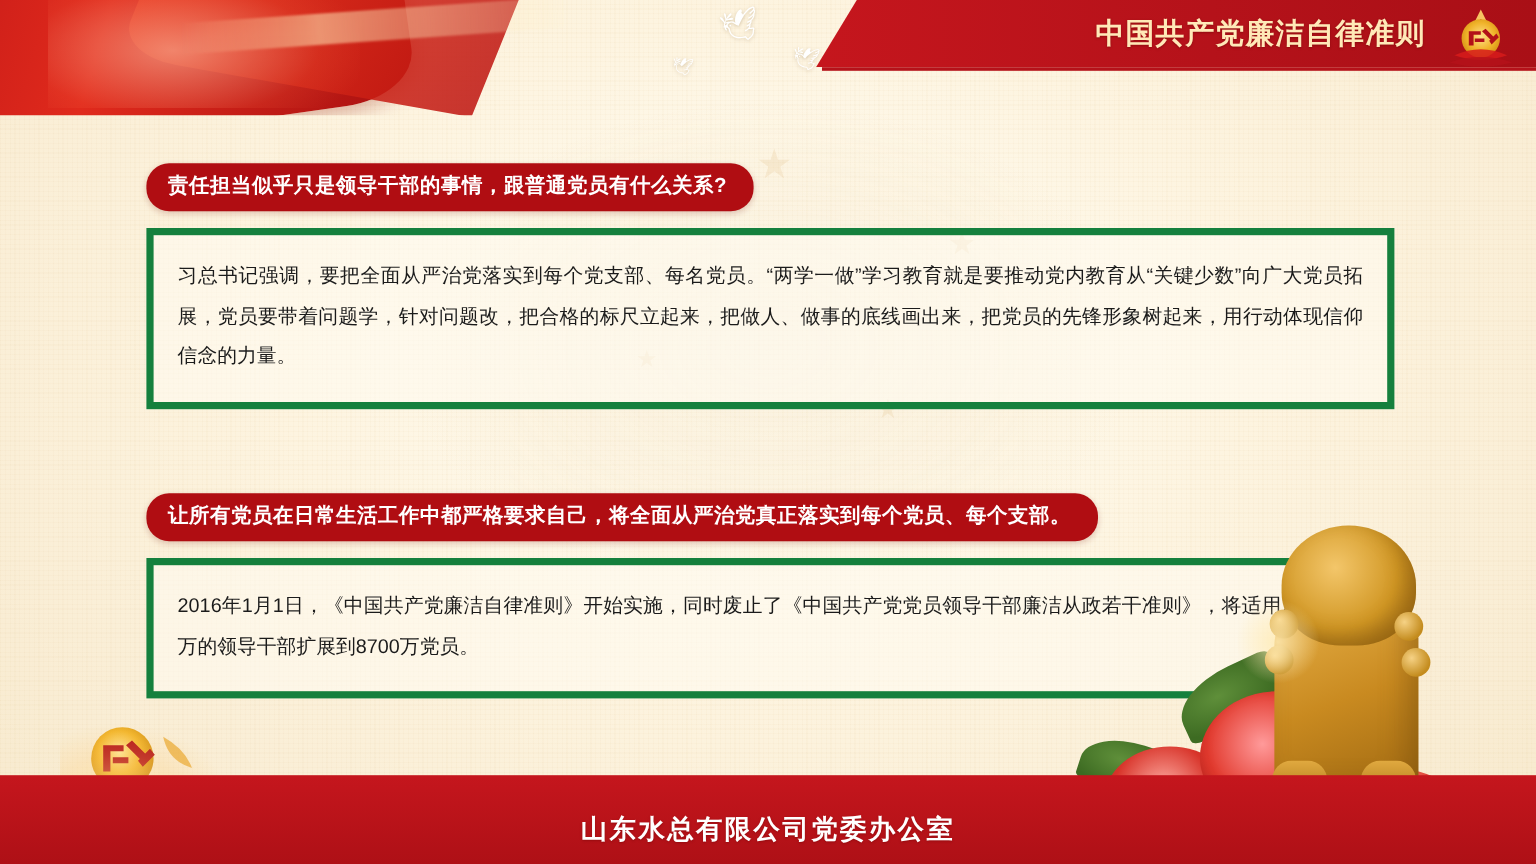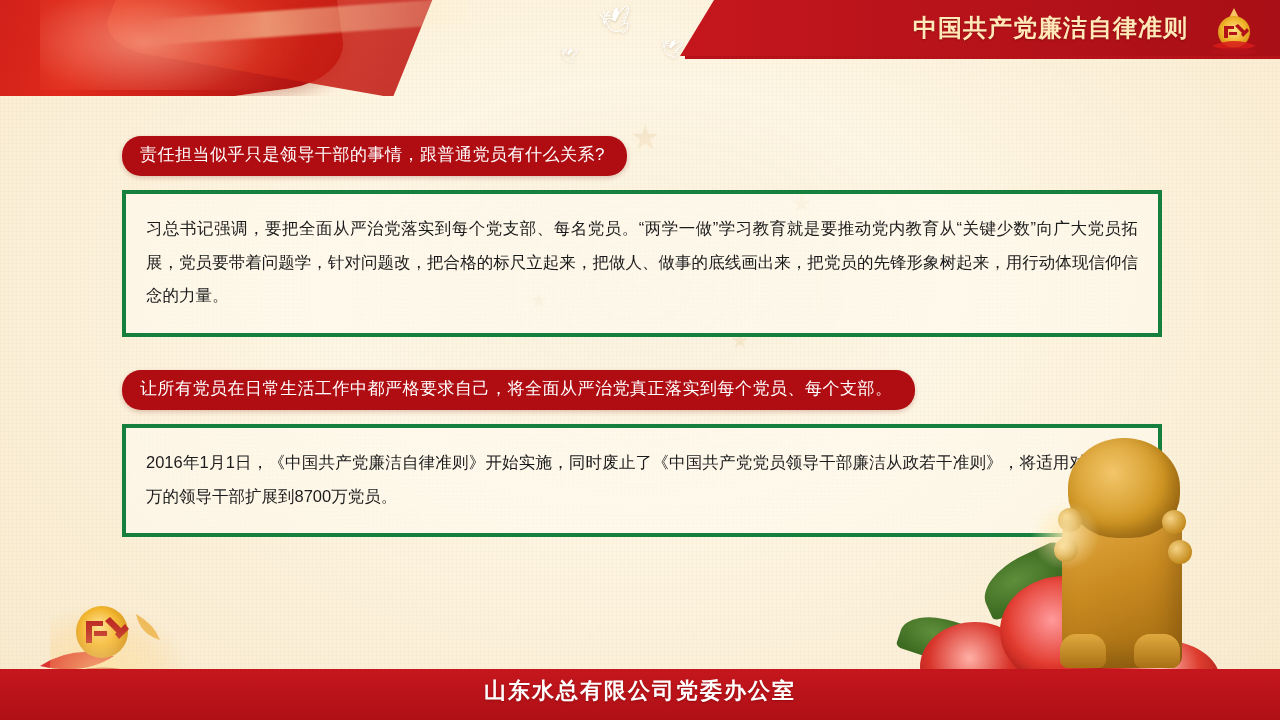--- a/index.html
+++ b/index.html
@@ -165,46 +165,46 @@
     position: absolute;
     left: 122px;
     top: 136px;
     width: 1040px;
   }
   .sec-title {
     display: inline-block;
     background: #b00d12;
     color: #ffffff;
     font-size: 17px;
-    font-weight: normal;
+    font-weight: bold;
     padding: 10px 22px 11px 18px;
     line-height: 1.1;
     letter-spacing: 0.5px;
     box-shadow: 0 2px 5px rgba(120,20,10,0.22);
     border-radius: 19px;
   }
   .sec-body {
-    border: 4px solid #15803d;
+    border: 6px solid #15803d;
     background: rgba(255,252,243,0.55);
     padding: 18px 20px 20px 20px;
     margin-top: 14px;
     font-size: 16.5px;
     line-height: 2.05;
     color: #1b1b1b;
     text-align: justify;
   }
-  .block-2 { margin-top: 33px; }
+  .block-2 { margin-top: 70px; }
 
   
   .footer-bar {
     position: absolute;
     left: 0;
     bottom: 0;
     width: 1280px;
-    height: 51px;
+    height: 74px;
     background: linear-gradient(180deg, #c5161d 0%, #ae1016 100%);
   }
   .footer-text {
     position: absolute;
     left: 0;
     right: 0;
     bottom: 14px;
     text-align: center;
     font-size: 22px;
     font-weight: bold;

